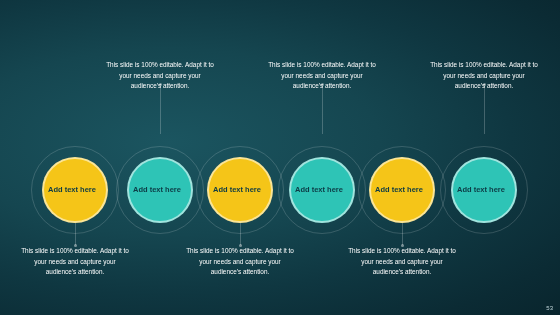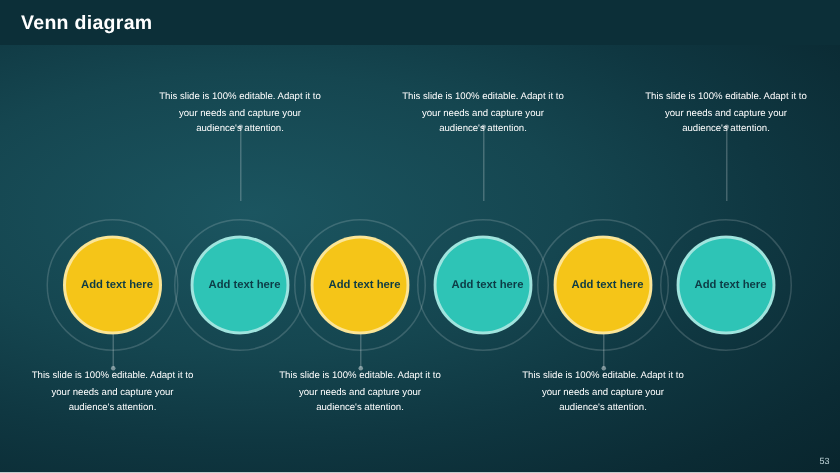--- a/index.html
+++ b/index.html
@@ -45,21 +45,21 @@
   }
   .circle {
     position: absolute;
     width: 66px;
     height: 66px;
     border-radius: 50%;
     box-sizing: border-box;
     display: flex;
     align-items: center;
     justify-content: center;
-    text-align: right;
+    text-align: left;
     font-size: 7.5px;
     font-weight: bold;
     line-height: 1.35;
     color: #0d3b45;
   }
   .circle.yellow {
     background: #f5c518;
     border: 2px solid rgba(255, 255, 255, 0.55);
   }
   .circle.teal {
@@ -104,23 +104,20 @@
     bottom: 4px;
     color: #bfd4d8;
     font-size: 6px;
   }
 </style>
 </head>
 <body>
 
 <div class="slide">
 
-  <div class="title-bar">
-    <div class="title">Venn diagram</div>
-  </div>
 
   <div class="stage">
 
     <div class="connector" style="left:75px; top:171px; height:44px;"></div>
     <div class="dot" style="left:74px; top:214px;"></div>
 
     <div class="connector" style="left:160px; top:54px; height:50px;"></div>
     <div class="dot" style="left:159px; top:53px;"></div>
 
     <div class="connector" style="left:240px; top:171px; height:44px;"></div>

